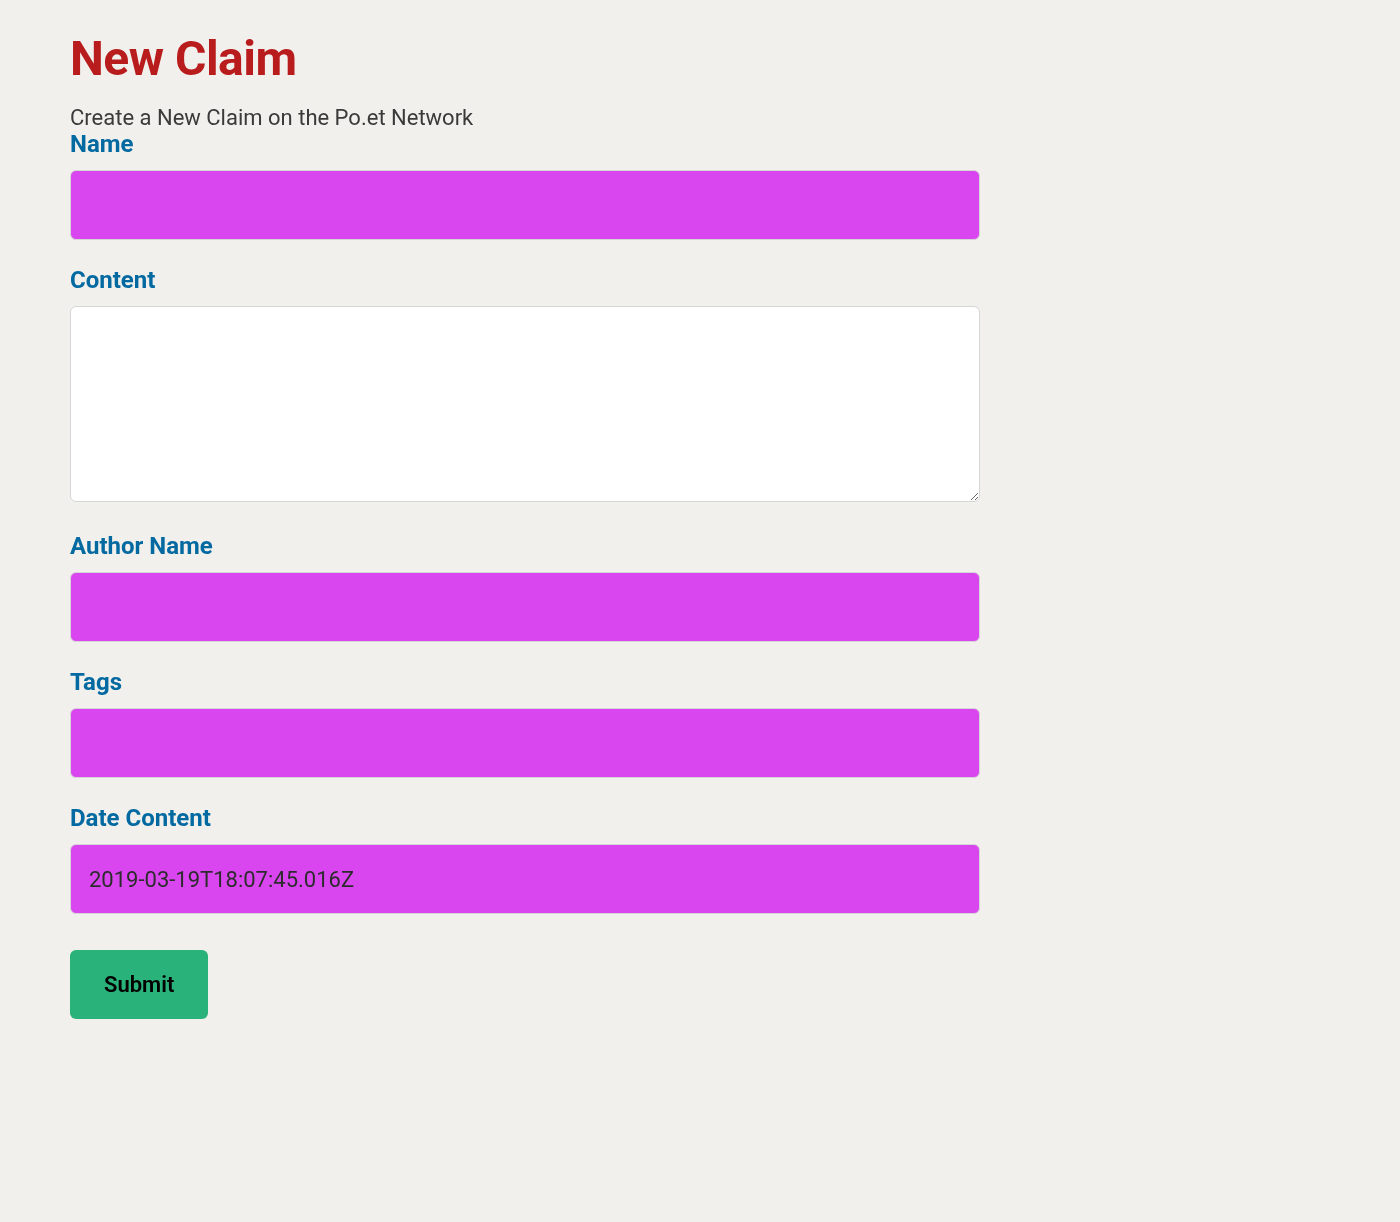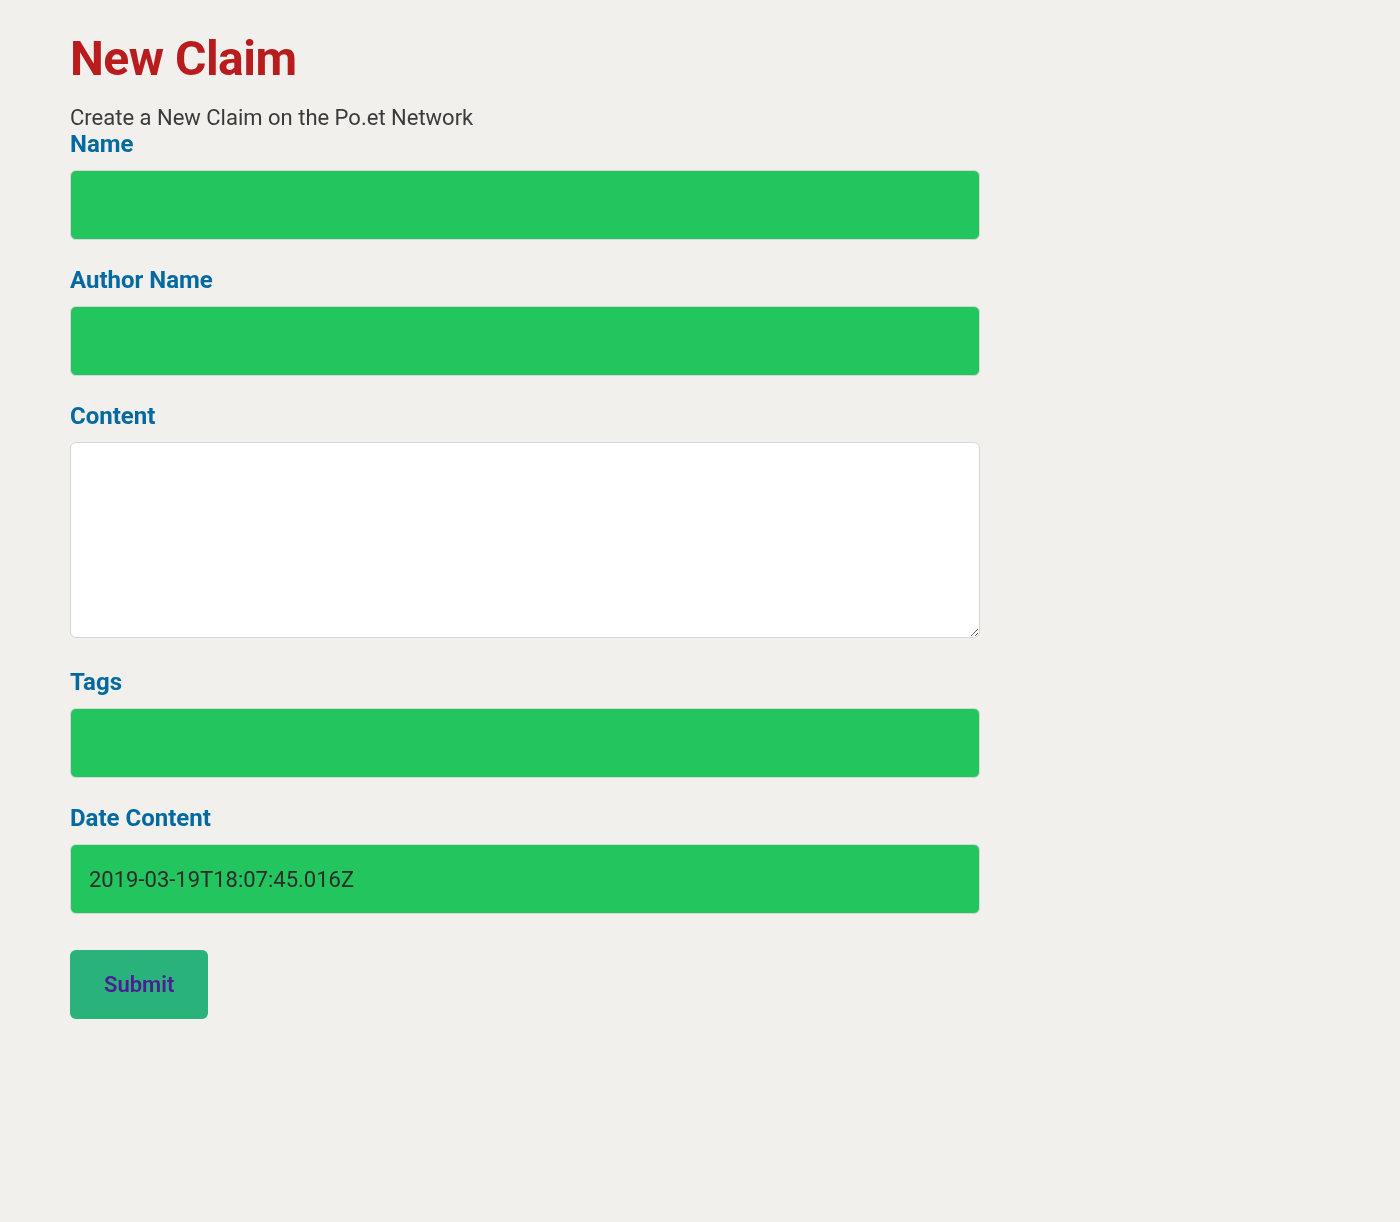--- a/index.html
+++ b/index.html
@@ -39,21 +39,21 @@
       font-weight: 700;
       color: #0369a1;
       margin-bottom: 12px;
     }
     .form-input {
       width: 100%;
       height: 70px;
       padding: 14px 18px;
       font-size: 22px;
       color: #2c2c2c;
-      background-color: #22c55e;
+      background-color: #d946ef;
       border: 1px solid #d6d6d6;
       border-radius: 6px;
       outline: none;
       font-family: inherit;
     }
     .form-textarea {
       width: 100%;
       height: 196px;
       padding: 14px 18px;
       font-size: 22px;
@@ -63,21 +63,21 @@
       border-radius: 6px;
       outline: none;
       resize: both;
       font-family: inherit;
     }
     .submit-button {
       display: inline-block;
       padding: 22px 34px;
       font-size: 22px;
       font-weight: 600;
-      color: #4c1d95;
+      color: #000000;
       background-color: #2ab27b;
       border: none;
       border-radius: 6px;
       cursor: pointer;
       font-family: inherit;
       margin-top: 10px;
     }
   </style>
 </head>
 <body>
@@ -86,27 +86,27 @@
   <h1 class="page-title">New Claim</h1>
   <p class="page-subtitle">Create a New Claim on the Po.et Network</p>
 
   <form>
     <div class="form-group">
       <label class="form-label">Name</label>
       <input type="text" class="form-input" value="" style="">
     </div>
 
     <div class="form-group">
-      <label class="form-label">Author Name</label>
-      <input type="text" class="form-input" value="" style="">
+      <label class="form-label">Content</label>
+      <textarea class="form-textarea" style=""></textarea>
     </div>
 
     <div class="form-group">
-      <label class="form-label">Content</label>
-      <textarea class="form-textarea" style=""></textarea>
+      <label class="form-label">Author Name</label>
+      <input type="text" class="form-input" value="" style="">
     </div>
 
     <div class="form-group">
       <label class="form-label">Tags</label>
       <input type="text" class="form-input" value="" style="">
     </div>
 
     <div class="form-group">
       <label class="form-label">Date Content</label>
       <input type="text" class="form-input" value="2019-03-19T18:07:45.016Z" style="">

